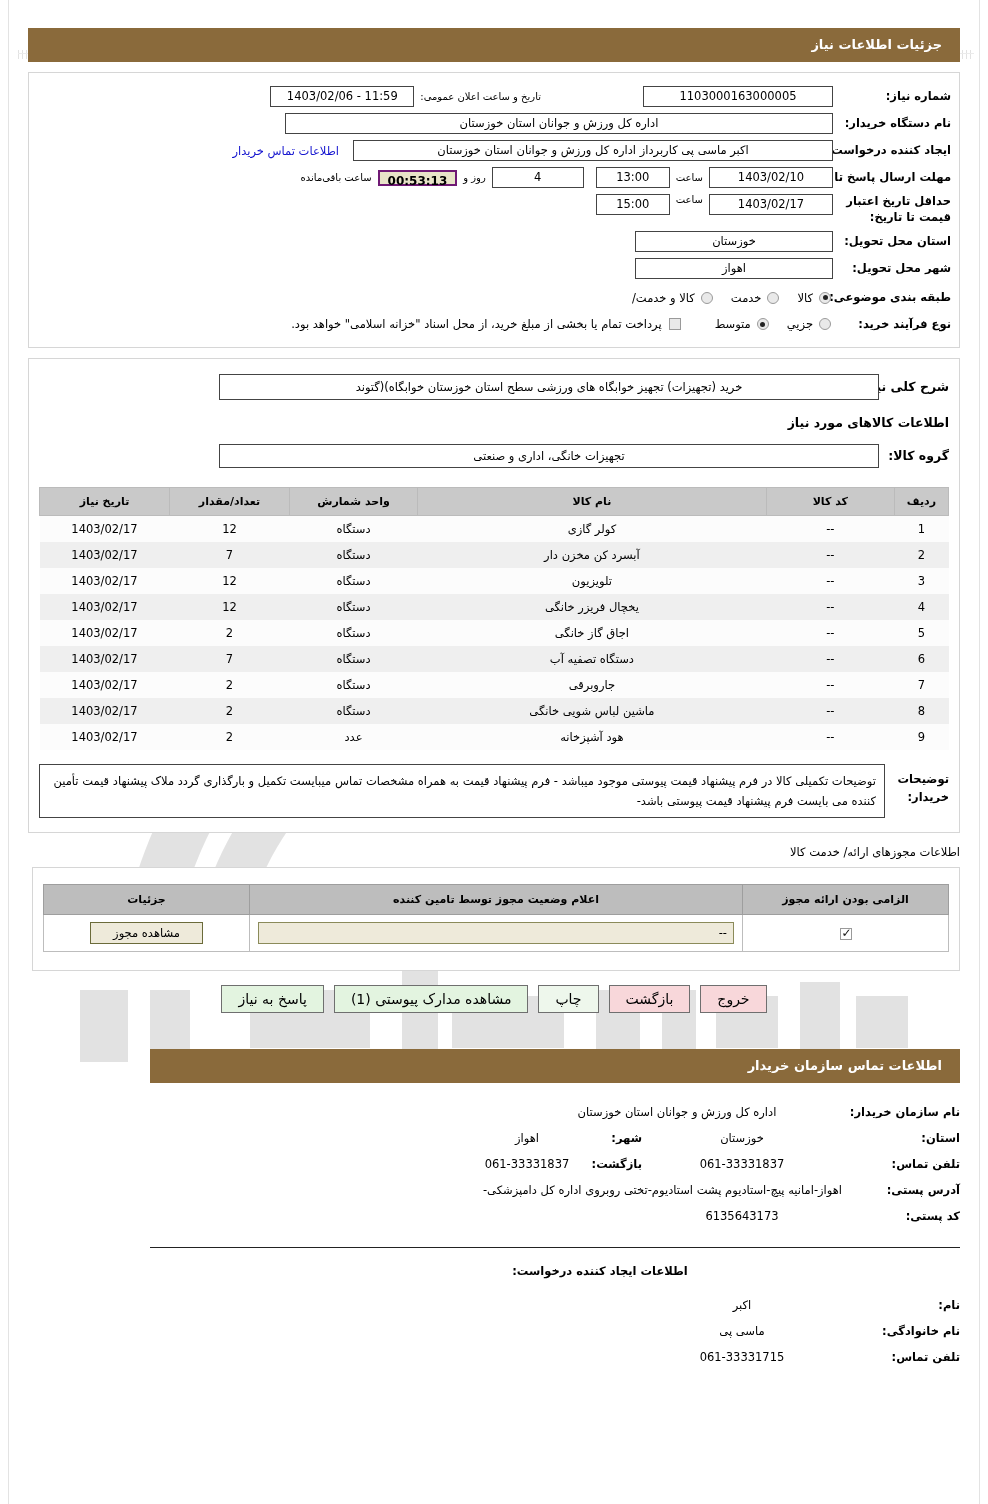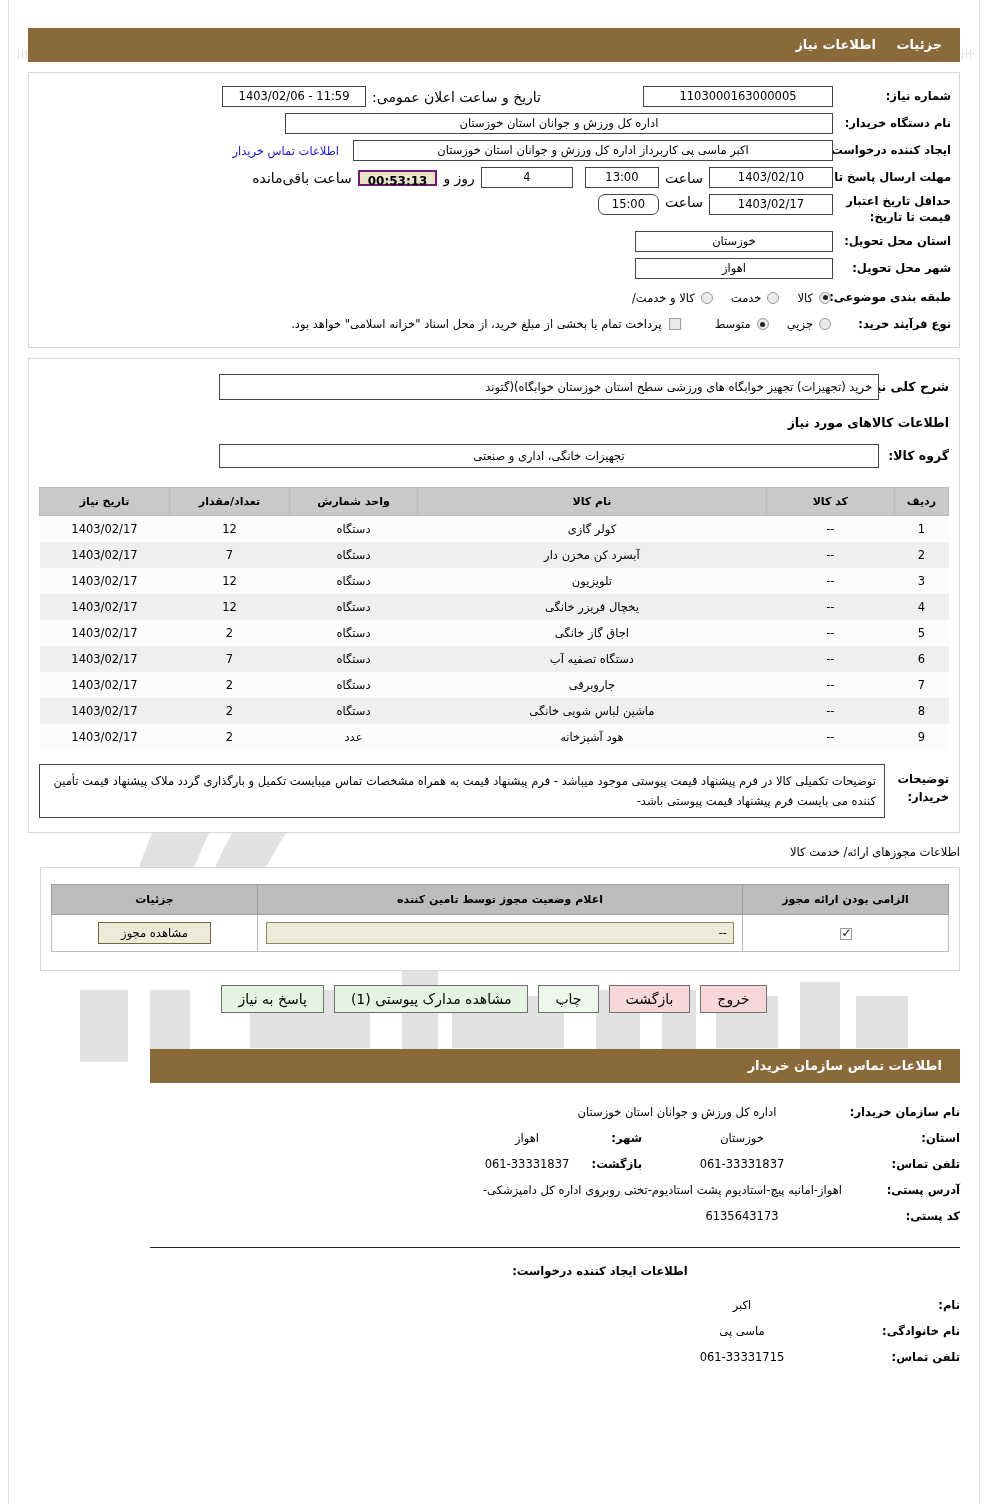--- a/index.html
+++ b/index.html
@@ -60,21 +60,21 @@
   
   .bar-brown {
     background: #8a6a3b;
     color: #ffffff;
     font-weight: bold;
     font-size: 13px;
     padding: 9px 18px 10px 18px;
     text-align: right;
     letter-spacing: .2px;
   }
-  .bar-brown .sub { margin-right: 16px; font-weight: bold; }
+  .bar-brown .sub { font-weight: bold; }
 
   .panel {
     border: 1px solid #d6d6d6;
     background: #ffffff;
     margin: 0;
   }
 
   
   .frow {
     display: flex;
@@ -96,21 +96,21 @@
     height: 21px;
     line-height: 19px;
     padding: 0 6px;
     font-size: 11.5px;
     text-align: center;
     white-space: nowrap;
     overflow: hidden;
   }
   .fld.ltr { direction: ltr; }
   .inline-lbl {
-    font-size: 14px;
+    font-size: 10px;
     padding: 0 6px;
     white-space: nowrap;
   }
   .link {
     color: #1414cf;
     font-size: 11.5px;
     text-decoration: none;
     white-space: nowrap;
     cursor: pointer;
   }
@@ -333,21 +333,21 @@
         <div class="fld ltr" style="width:92px;margin-right:12px;text-align:center;">4</div>
         <div class="inline-lbl">روز و</div>
         <div class="timer">00:53:13</div>
         <div class="inline-lbl">ساعت باقی‌مانده</div>
       </div>
 
       <div class="frow" style="align-items:flex-start;">
         <div class="lbl w-left" style="white-space:normal;">حداقل تاریخ اعتبار قیمت تا تاریخ:</div>
         <div class="fld ltr" style="width:124px;">1403/02/17</div>
         <div class="inline-lbl">ساعت</div>
-        <div class="fld ltr" style="width:61px;border-radius:7px;">15:00</div>
+        <div class="fld ltr" style="width:74px;">15:00</div>
       </div>
 
       <div class="frow">
         <div class="lbl w-left">استان محل تحویل:</div>
         <div class="fld" style="width:198px;">خوزستان</div>
       </div>
 
       <div class="frow">
         <div class="lbl w-left">شهر محل تحویل:</div>
         <div class="fld" style="width:198px;">اهواز</div>
@@ -378,21 +378,21 @@
       </div>
 
     </div>
   </div>
 
   <div style="padding:10px 28px 0 28px;">
     <div class="panel" style="padding:12px 10px 14px 10px;">
 
       <div class="frow">
         <div class="lbl" style="width:70px;font-size:12.5px;">شرح کلی نیاز:</div>
-        <div class="fld" style="width:660px;text-align:right;height:26px;line-height:24px;">خرید (تجهیزات) تجهیز خوابگاه های ورزشی سطح استان خوزستان خوابگاه)(گتوند</div>
+        <div class="fld" style="width:660px;text-align:center;height:26px;line-height:24px;">خرید (تجهیزات) تجهیز خوابگاه های ورزشی سطح استان خوزستان خوابگاه)(گتوند</div>
       </div>
 
       <div style="font-weight:bold;font-size:12.5px;padding:12px 0 0 0;text-align:right;">اطلاعات کالاهای مورد نیاز</div>
 
       <div class="frow" style="padding-top:14px;">
         <div class="lbl" style="width:70px;font-size:12.5px;">گروه کالا:</div>
         <div class="fld" style="width:660px;text-align:center;height:24px;line-height:22px;">تجهیزات خانگی، اداری و صنعتی</div>
       </div>
 
       <div style="padding:16px 0 0 0;">
@@ -485,21 +485,21 @@
       </div>
 
       <div style="display:flex;align-items:stretch;padding:14px 0 0 0;">
         <div style="font-weight:bold;font-size:11.5px;width:64px;text-align:right;padding-top:6px;line-height:1.6;">توضیحات خریدار:</div>
         <div class="note-box" style="flex:1;">توضیحات تکمیلی کالا در فرم پیشنهاد قیمت پیوستی موجود میباشد - فرم پیشنهاد قیمت به همراه مشخصات تماس میبایست تکمیل و بارگذاری گردد ملاک پیشنهاد قیمت تأمین کننده می بایست فرم پیشنهاد قیمت پیوستی باشد-</div>
       </div>
 
     </div>
   </div>
 
-  <div style="padding:12px 28px 0 40px;">
+  <div style="padding:12px 28px 0 32px;">
     <div style="font-size:11.5px;text-align:right;padding-bottom:8px;">اطلاعات مجوزهای ارائه/ خدمت کالا</div>
 
     <div class="panel" style="padding:16px 10px 18px 10px;">
       <table class="lic">
         <thead>
           <tr>
             <th style="width:206px;">الزامی بودن ارائه مجوز</th>
             <th>اعلام وضعیت مجوز توسط تامین کننده</th>
             <th style="width:206px;">جزئیات</th>
           </tr>

